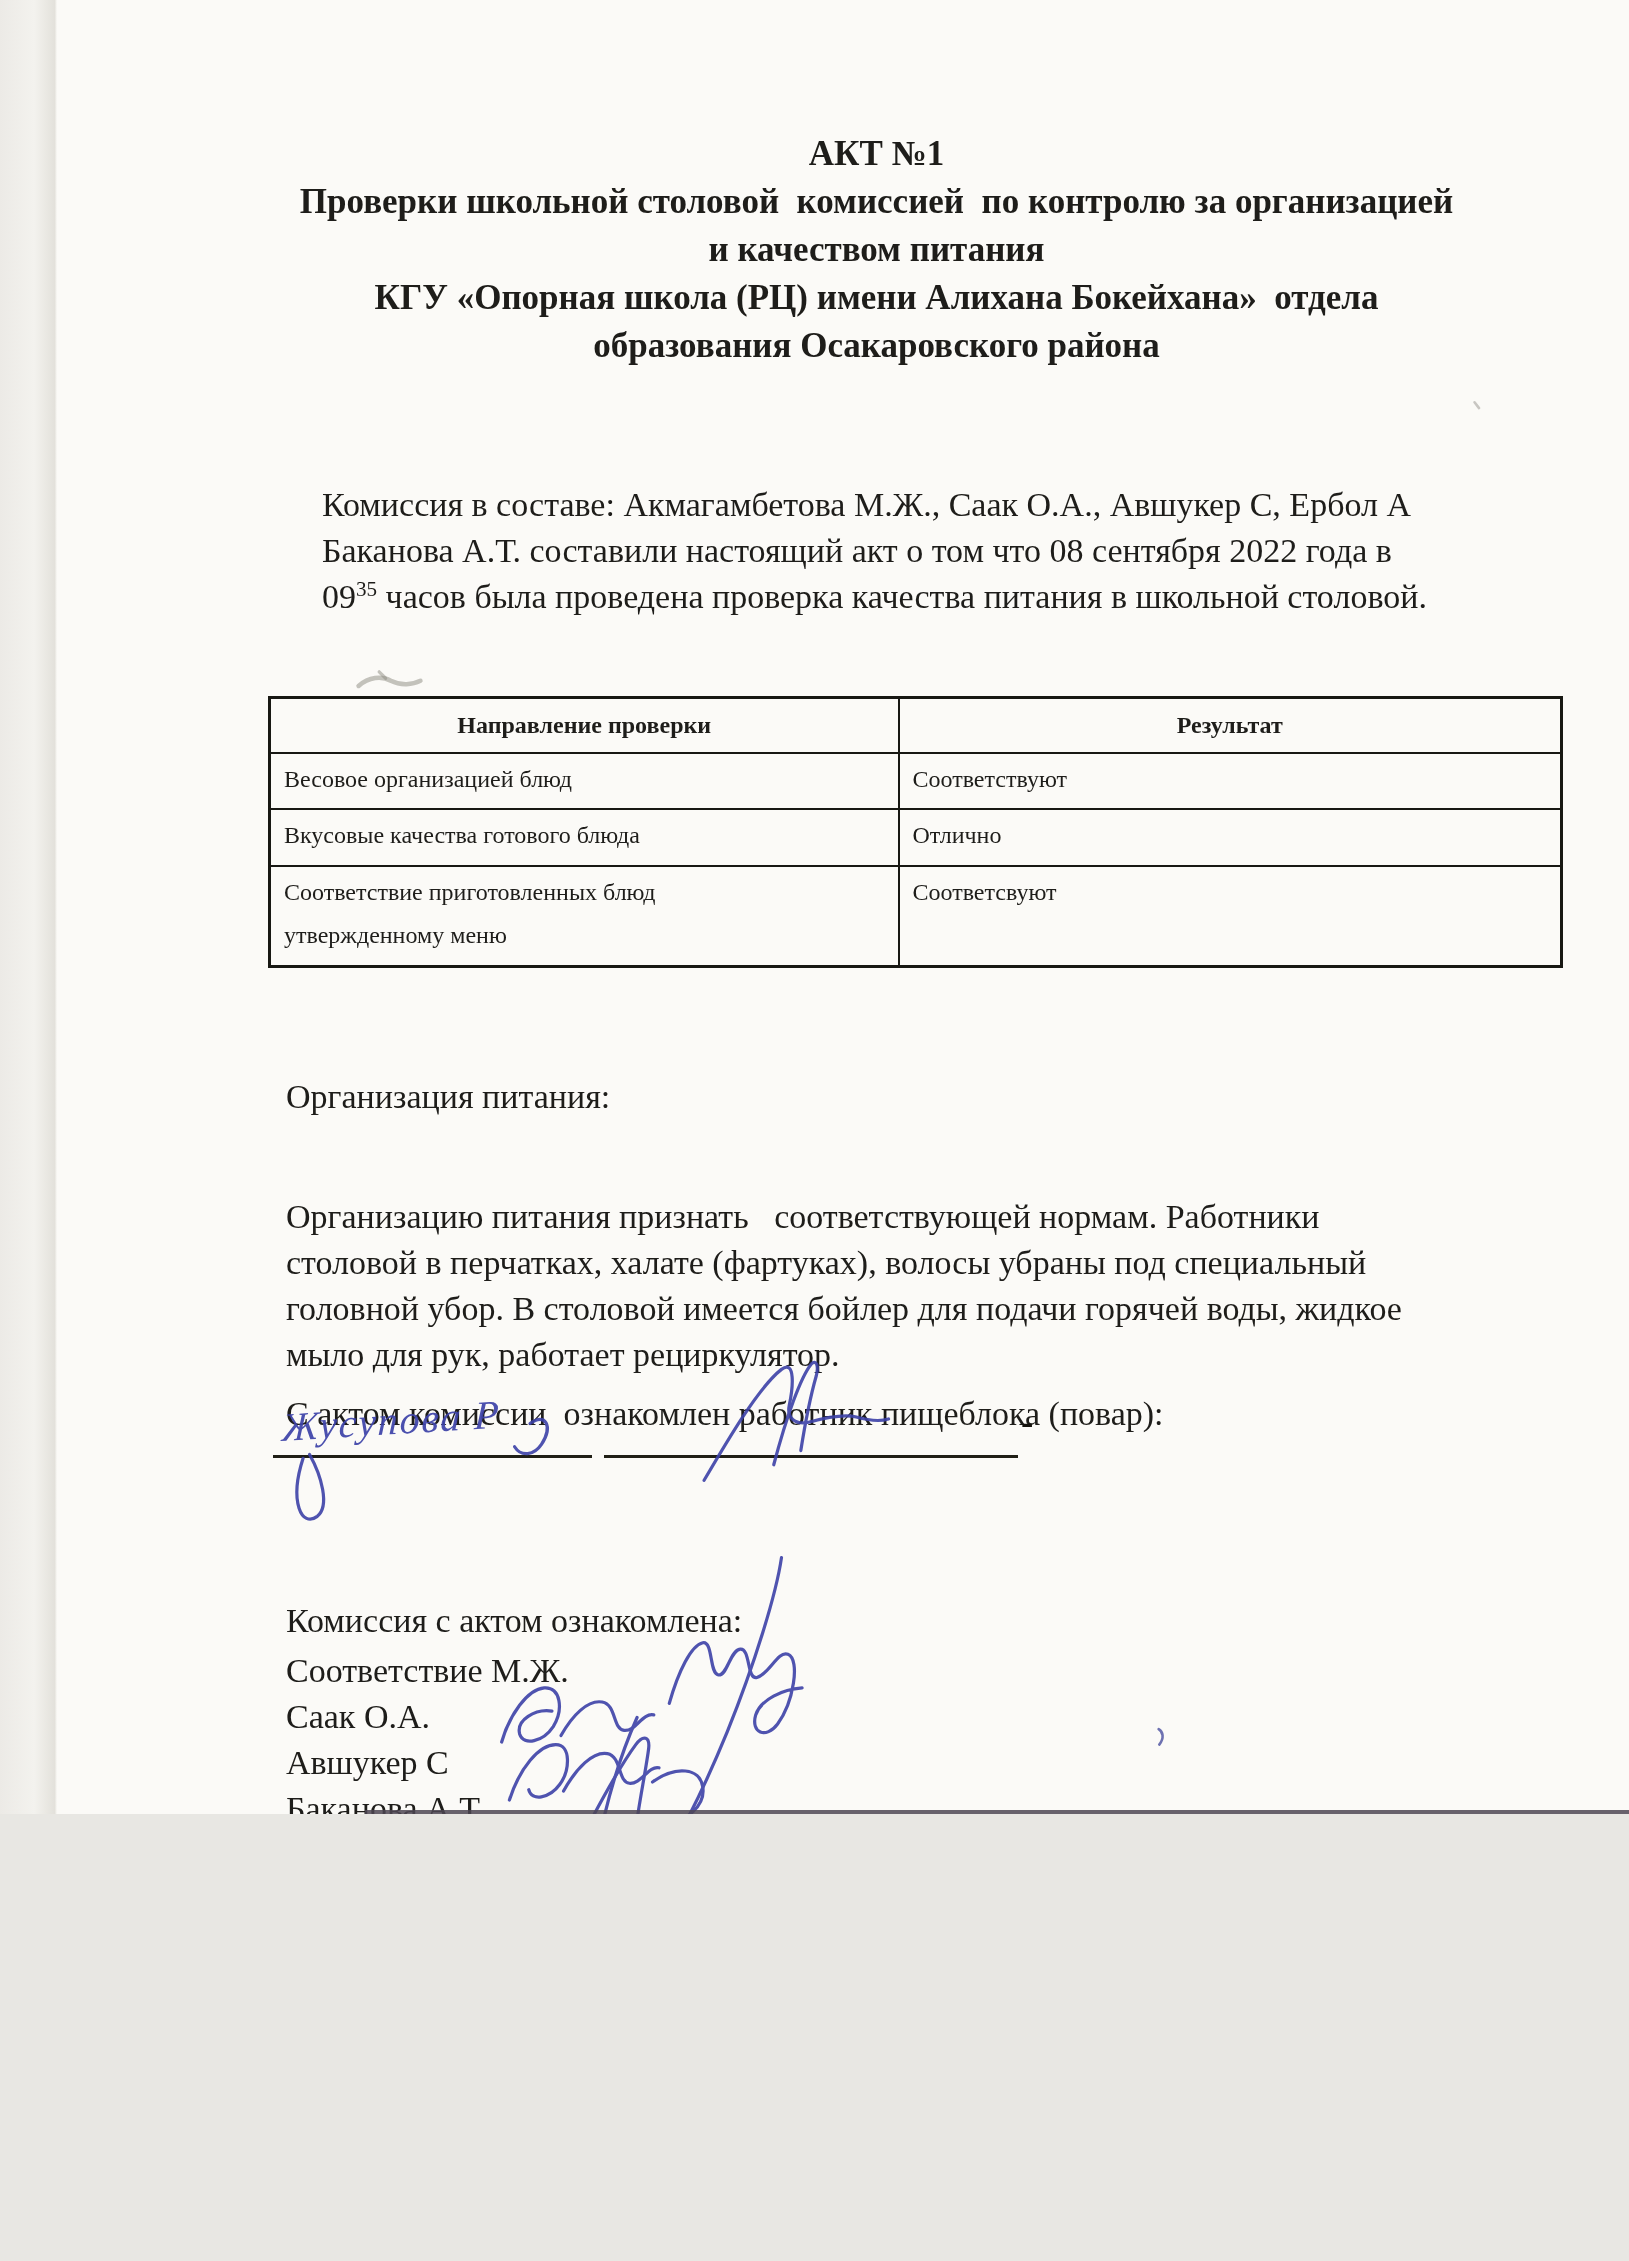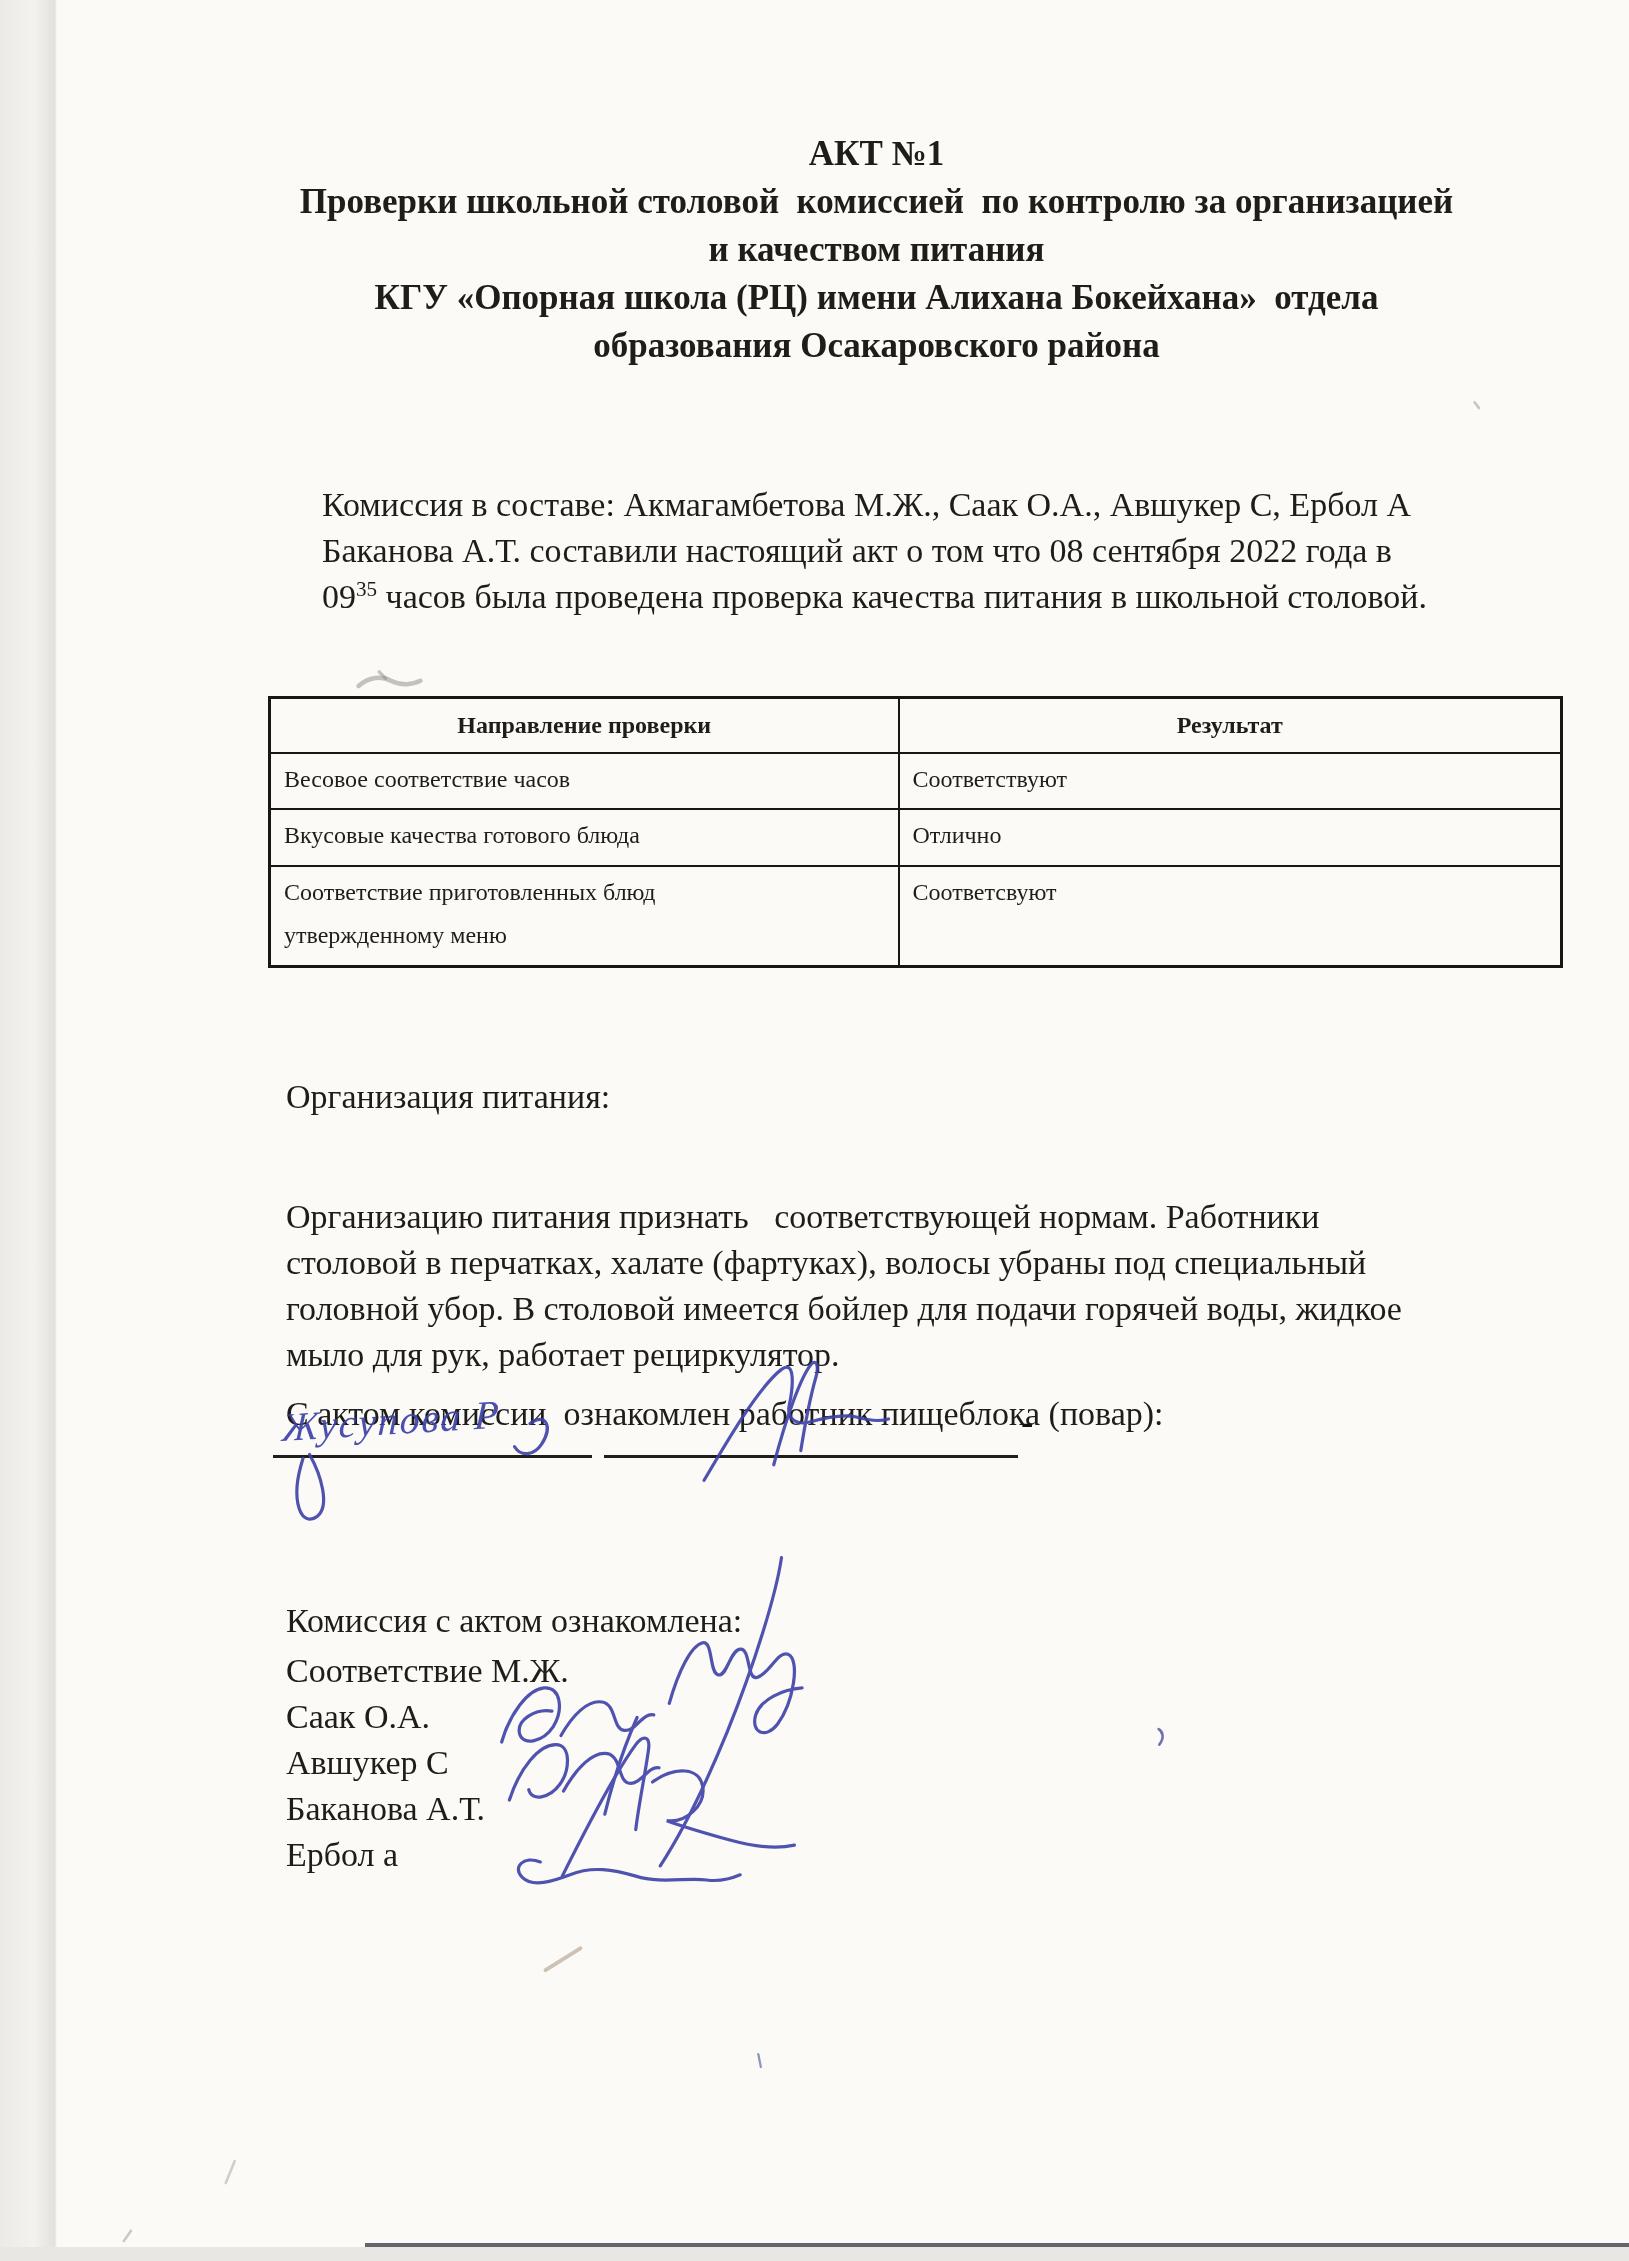--- a/index.html
+++ b/index.html
@@ -1,18 +1,18 @@
 <!DOCTYPE html>
 <html style="--ink: #1e1d1a; --sig: #3d42a8;font-size:10.3px"><head>
 <meta charset="utf-8">
 <style>
   html,body { margin:0; padding:0; background:#e8e7e3; }
   .page {
     position:relative;
-    width:1630px; height:2247px;
+    width:1630px; height:1814px;
     background:#fbfaf7;
     overflow:hidden;
     font-family:"Liberation Serif", "DejaVu Serif", serif;
     color:var(--ink, #1e1d1a);
   }
   .edge-left {
     position:absolute; left:0; top:0; width:57px; height:100%;
     background:linear-gradient(to right,#eceae6 0%,#f3f2ee 60%,#e3e1db 96%,#fbfaf7 100%);
   }
   .edge-bottom {
@@ -110,21 +110,21 @@
         <col>
       </colgroup>
     <thead>
       <tr>
         <th>Направление проверки</th>
         <th>Результат</th>
       </tr>
     </thead>
     <tbody>
       <tr>
-        <td><span>Весовое соответствие часов</span></td>
+        <td><span>Весовое организацией блюд</span></td>
         <td><span>Соответствуют</span></td>
       </tr>
       <tr>
         <td><span>Вкусовые качества готового блюда</span></td>
         <td><span>Отлично</span></td>
       </tr>
       <tr>
         <td><span>Соответствие приготовленных блюд</span><br><span>утвержденному меню</span></td>
         <td><span>Соответсвуют</span></td>
       </tr>

